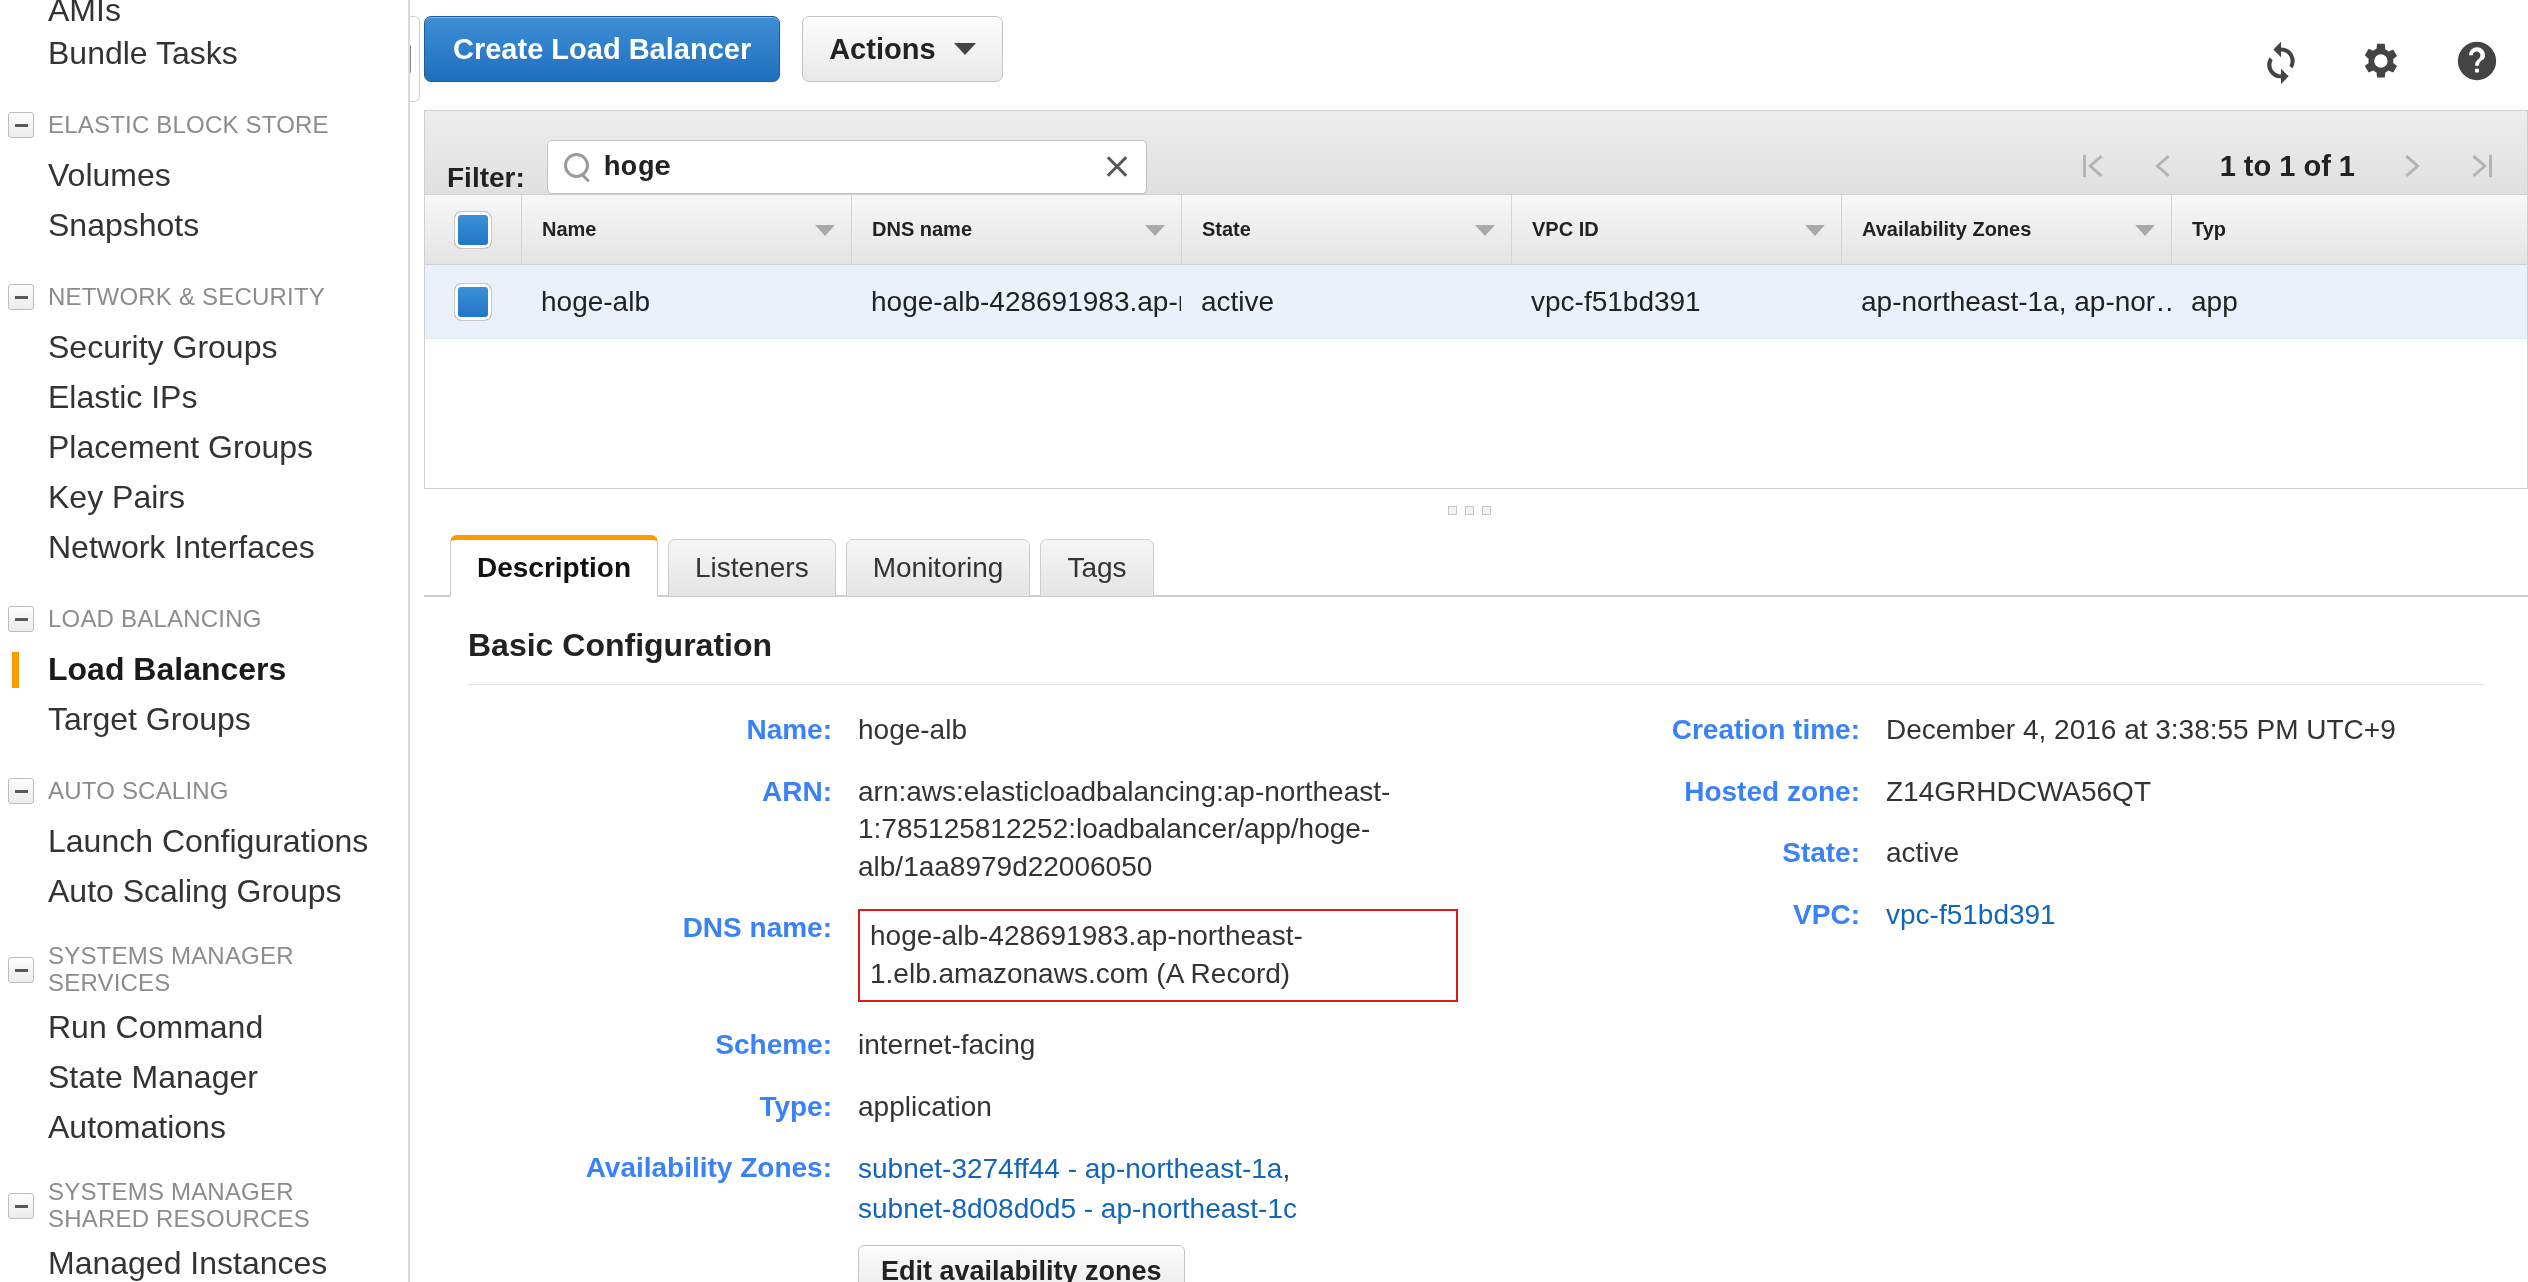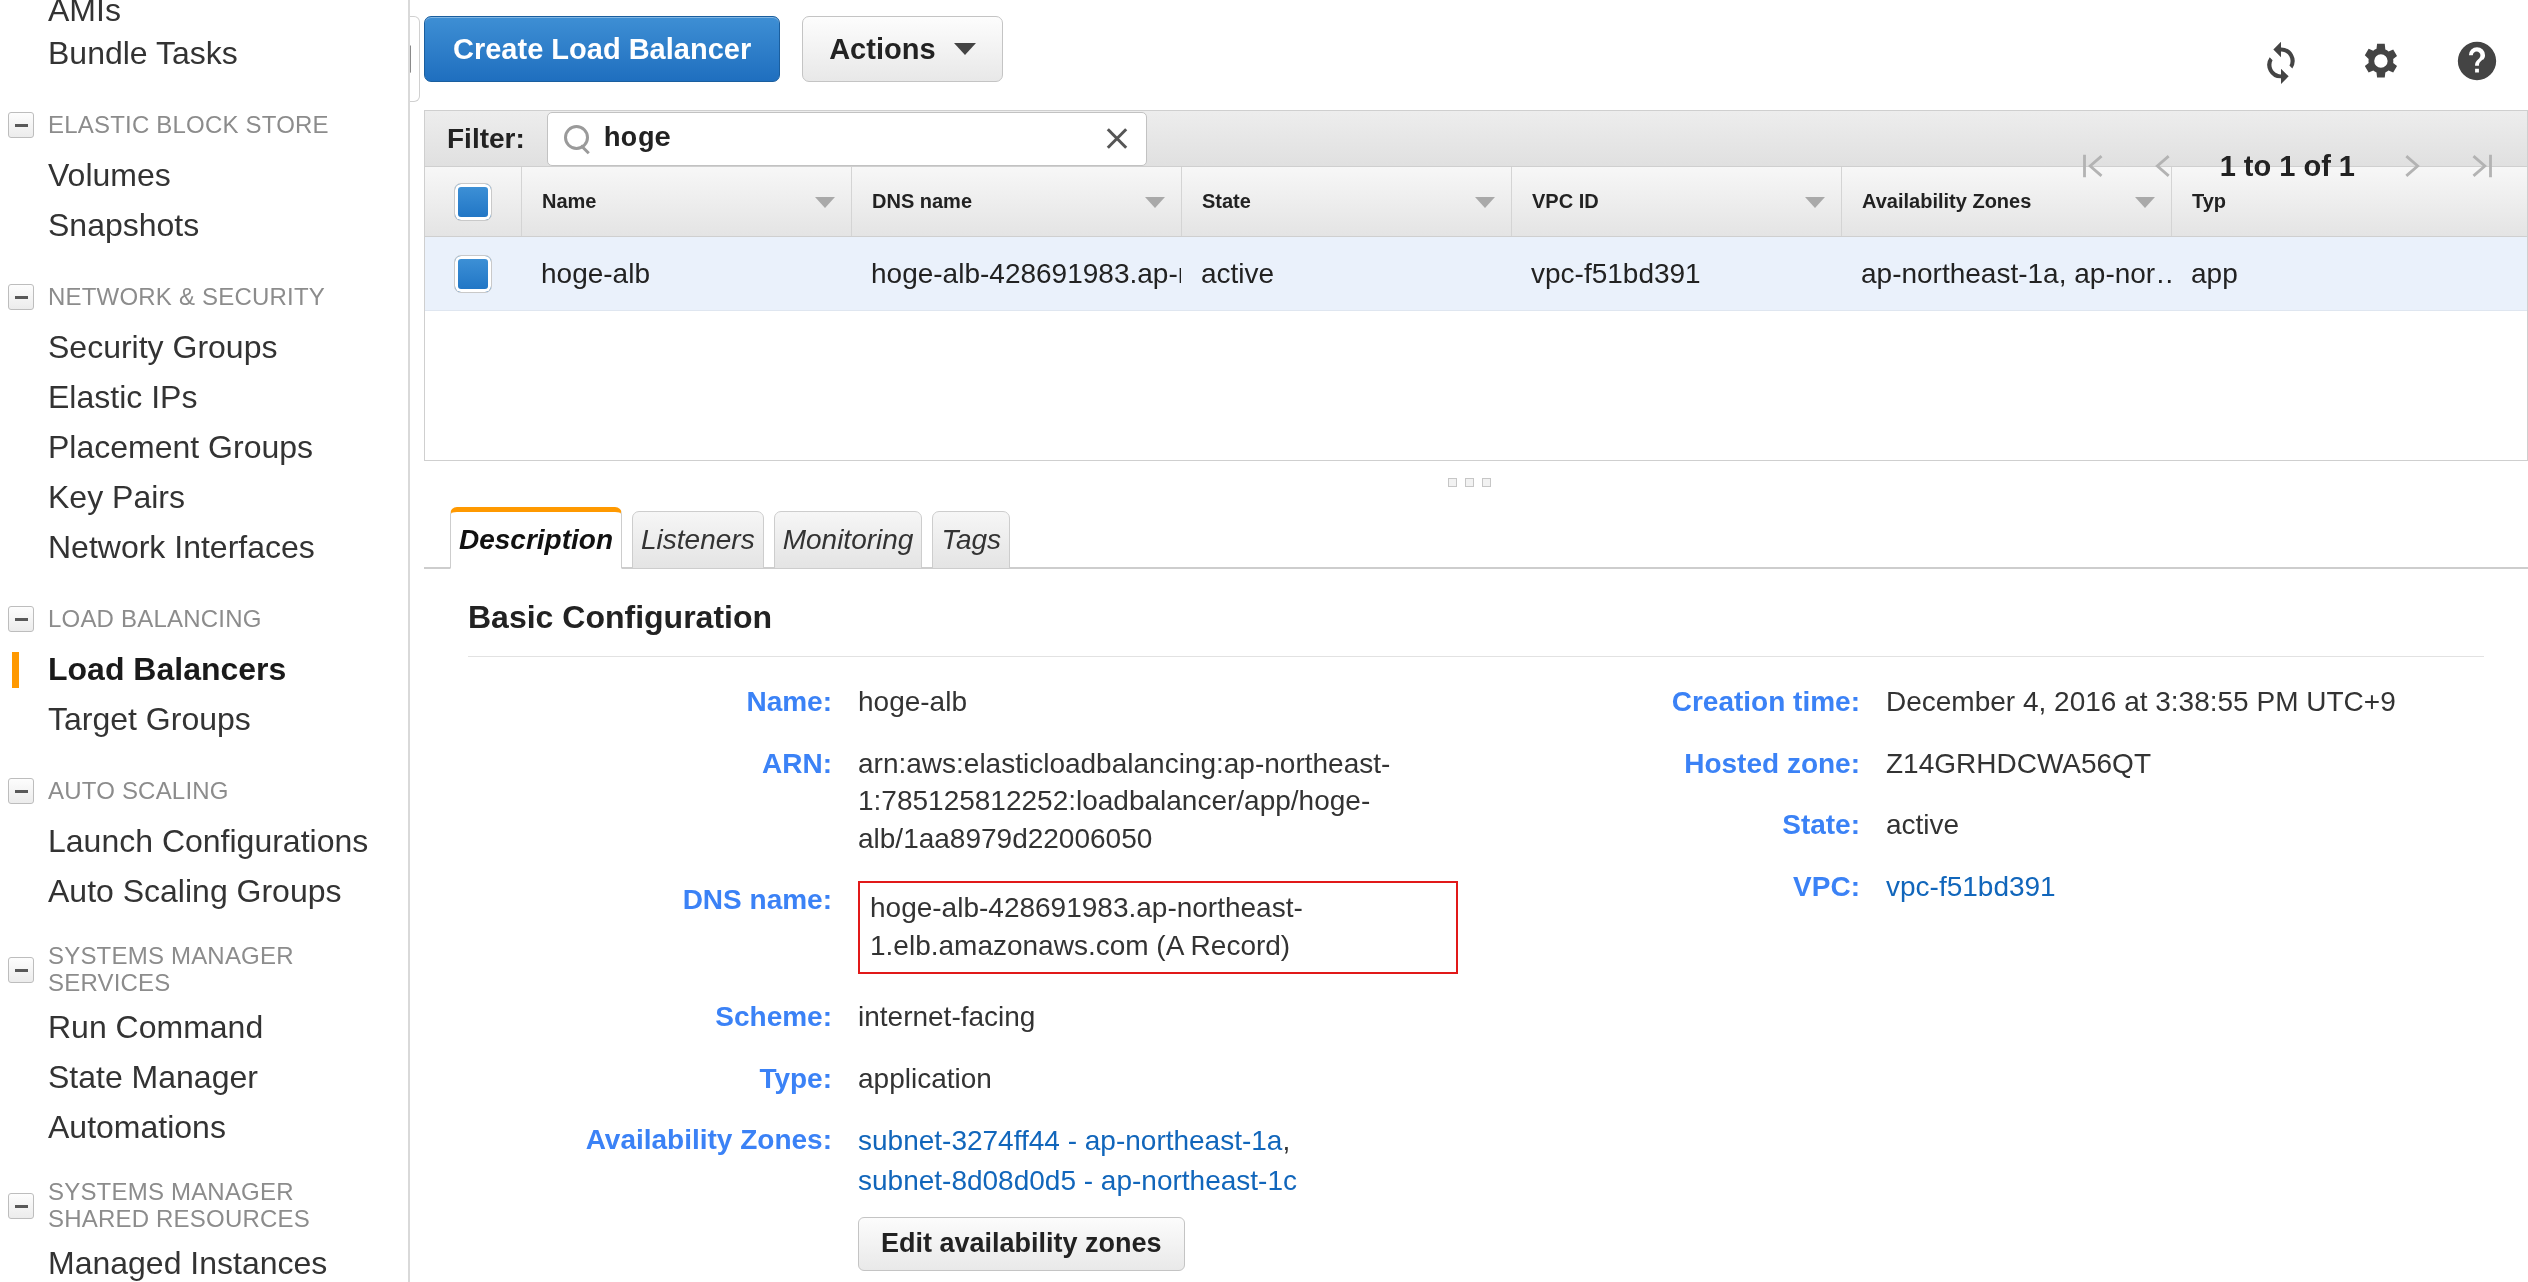--- a/index.html
+++ b/index.html
@@ -110,25 +110,25 @@
   }
   .tool-icons {
     position: absolute; right: 28px; top: 38px;
     display: flex; align-items: center; gap: 52px;
   }
   .ticon { width: 46px; height: 46px; cursor: pointer; color: #444; }
   .ticon svg { display: block; width: 46px; height: 46px; }
 
   
   .filterbar {
-    height: 56px; margin: 0 0 0 14px;
+    height: 84px; margin: 0 0 0 14px;
     background: linear-gradient(#ededed, #e0e0e0);
     border: 1px solid #cfcfcf;
     border-bottom: none;
-    display: flex; align-items: center;
+    display: flex; align-items: flex-end;
     padding: 0 16px 0 22px;
     position: relative;
   }
   .filter-label { font-size: 28px; font-weight: bold; color: #222; margin-right: 22px; }
   .search-wrap {
     position: relative;
     width: 600px; height: 54px;
     background: #fff;
     border: 1px solid #c2c2c2;
     border-radius: 5px;
@@ -218,29 +218,28 @@
 
   .tbl-body-space { height: 150px; background: #fff; border-left: 1px solid #cfcfcf; border-right: 1px solid #cfcfcf; border-bottom: 1px solid #cfcfcf; margin-left: 14px; margin-top: -1px; }
 
   
   .splitter { height: 42px; display: flex; align-items: center; justify-content: center; gap: 8px; }
   .splitter span { width: 9px; height: 9px; border: 1px solid #c6c6c6; background: #f2f2f2; }
 
   
   .tabs { margin-left: 14px; display: flex; align-items: flex-end; height: 66px; padding-left: 26px; }
   .tab {
-    height: 58px; padding: 0 8px;
+    height: 58px; padding: 0 26px;
     display: flex; align-items: center;
     font-size: 28px; color: #333;
     background: linear-gradient(#f6f6f6, #e4e4e4);
     border: 1px solid #cdcdcd;
     border-radius: 7px 7px 0 0;
     margin-right: 10px;
     cursor: pointer;
-    font-style: italic;
   }
   .tab.active {
     background: #fff;
     font-weight: bold; color: #111;
     border-top: 5px solid #f90;
     border-bottom: 1px solid #fff;
     height: 62px;
     position: relative; z-index: 3;
   }
   .tab-underline { margin-left: 14px; height: 2px; background: #cdcdcd; margin-top: -2px; }

